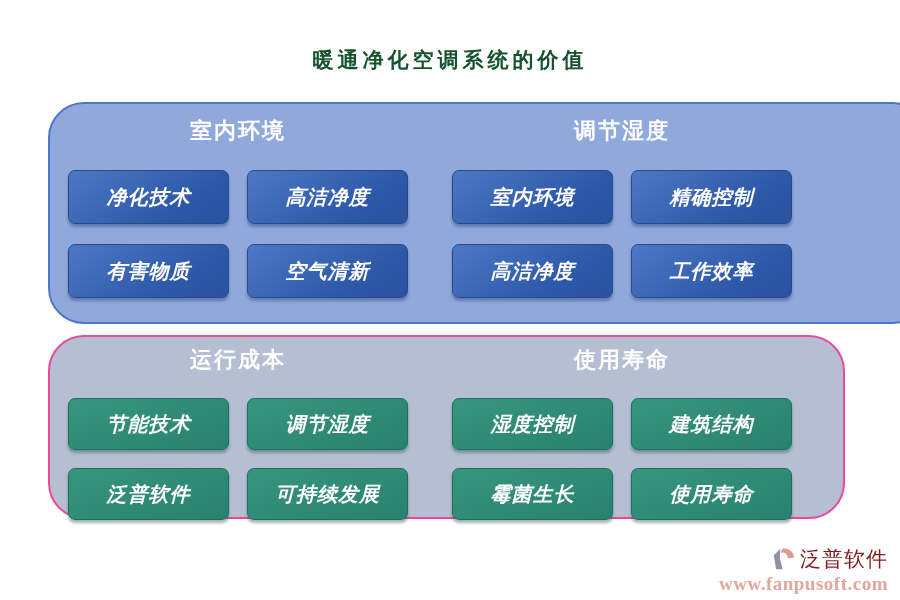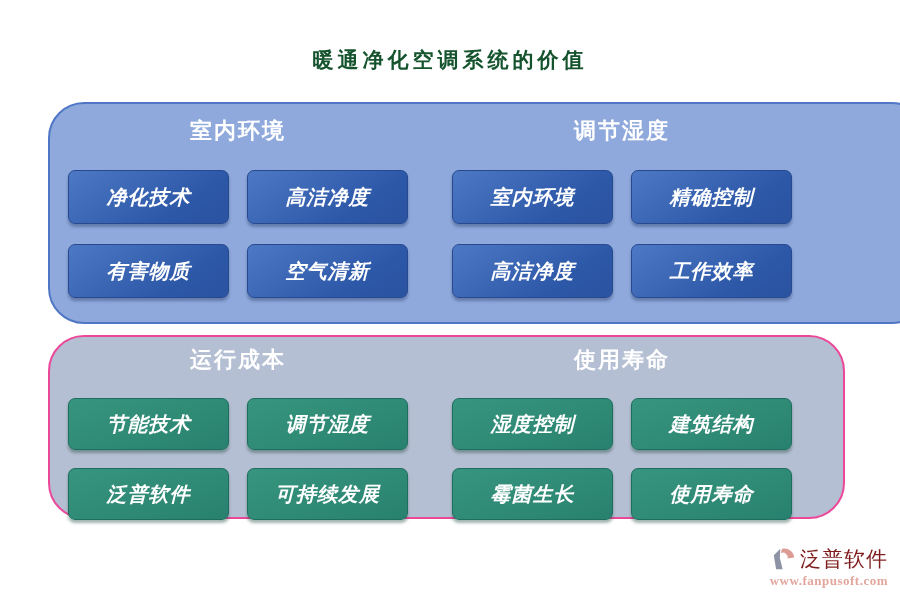--- a/index.html
+++ b/index.html
@@ -60,21 +60,21 @@
   .footer{
     position:absolute;right:12px;top:545px;text-align:center;
   }
   .brand-row{
     display:flex;align-items:center;justify-content:flex-end;gap:3px;
   }
   .brand-name{
     font-size:21px;font-weight:normal;color:#7f1d1d;letter-spacing:1px;line-height:28px;
   }
   .brand-url{
-    font-size:13px;font-weight:bold;color:#E3A69D;letter-spacing:.5px;margin-top:0;
+    font-size:19px;font-weight:bold;color:#E3A69D;letter-spacing:.5px;margin-top:0;
   }
 </style>
 </head>
 <body>
 
 <h1 class="title">暖通净化空调系统的价值</h1>
 
 <div class="panel panel-top">
   <div class="section section-a">
     <div class="section-header">室内环境</div>

